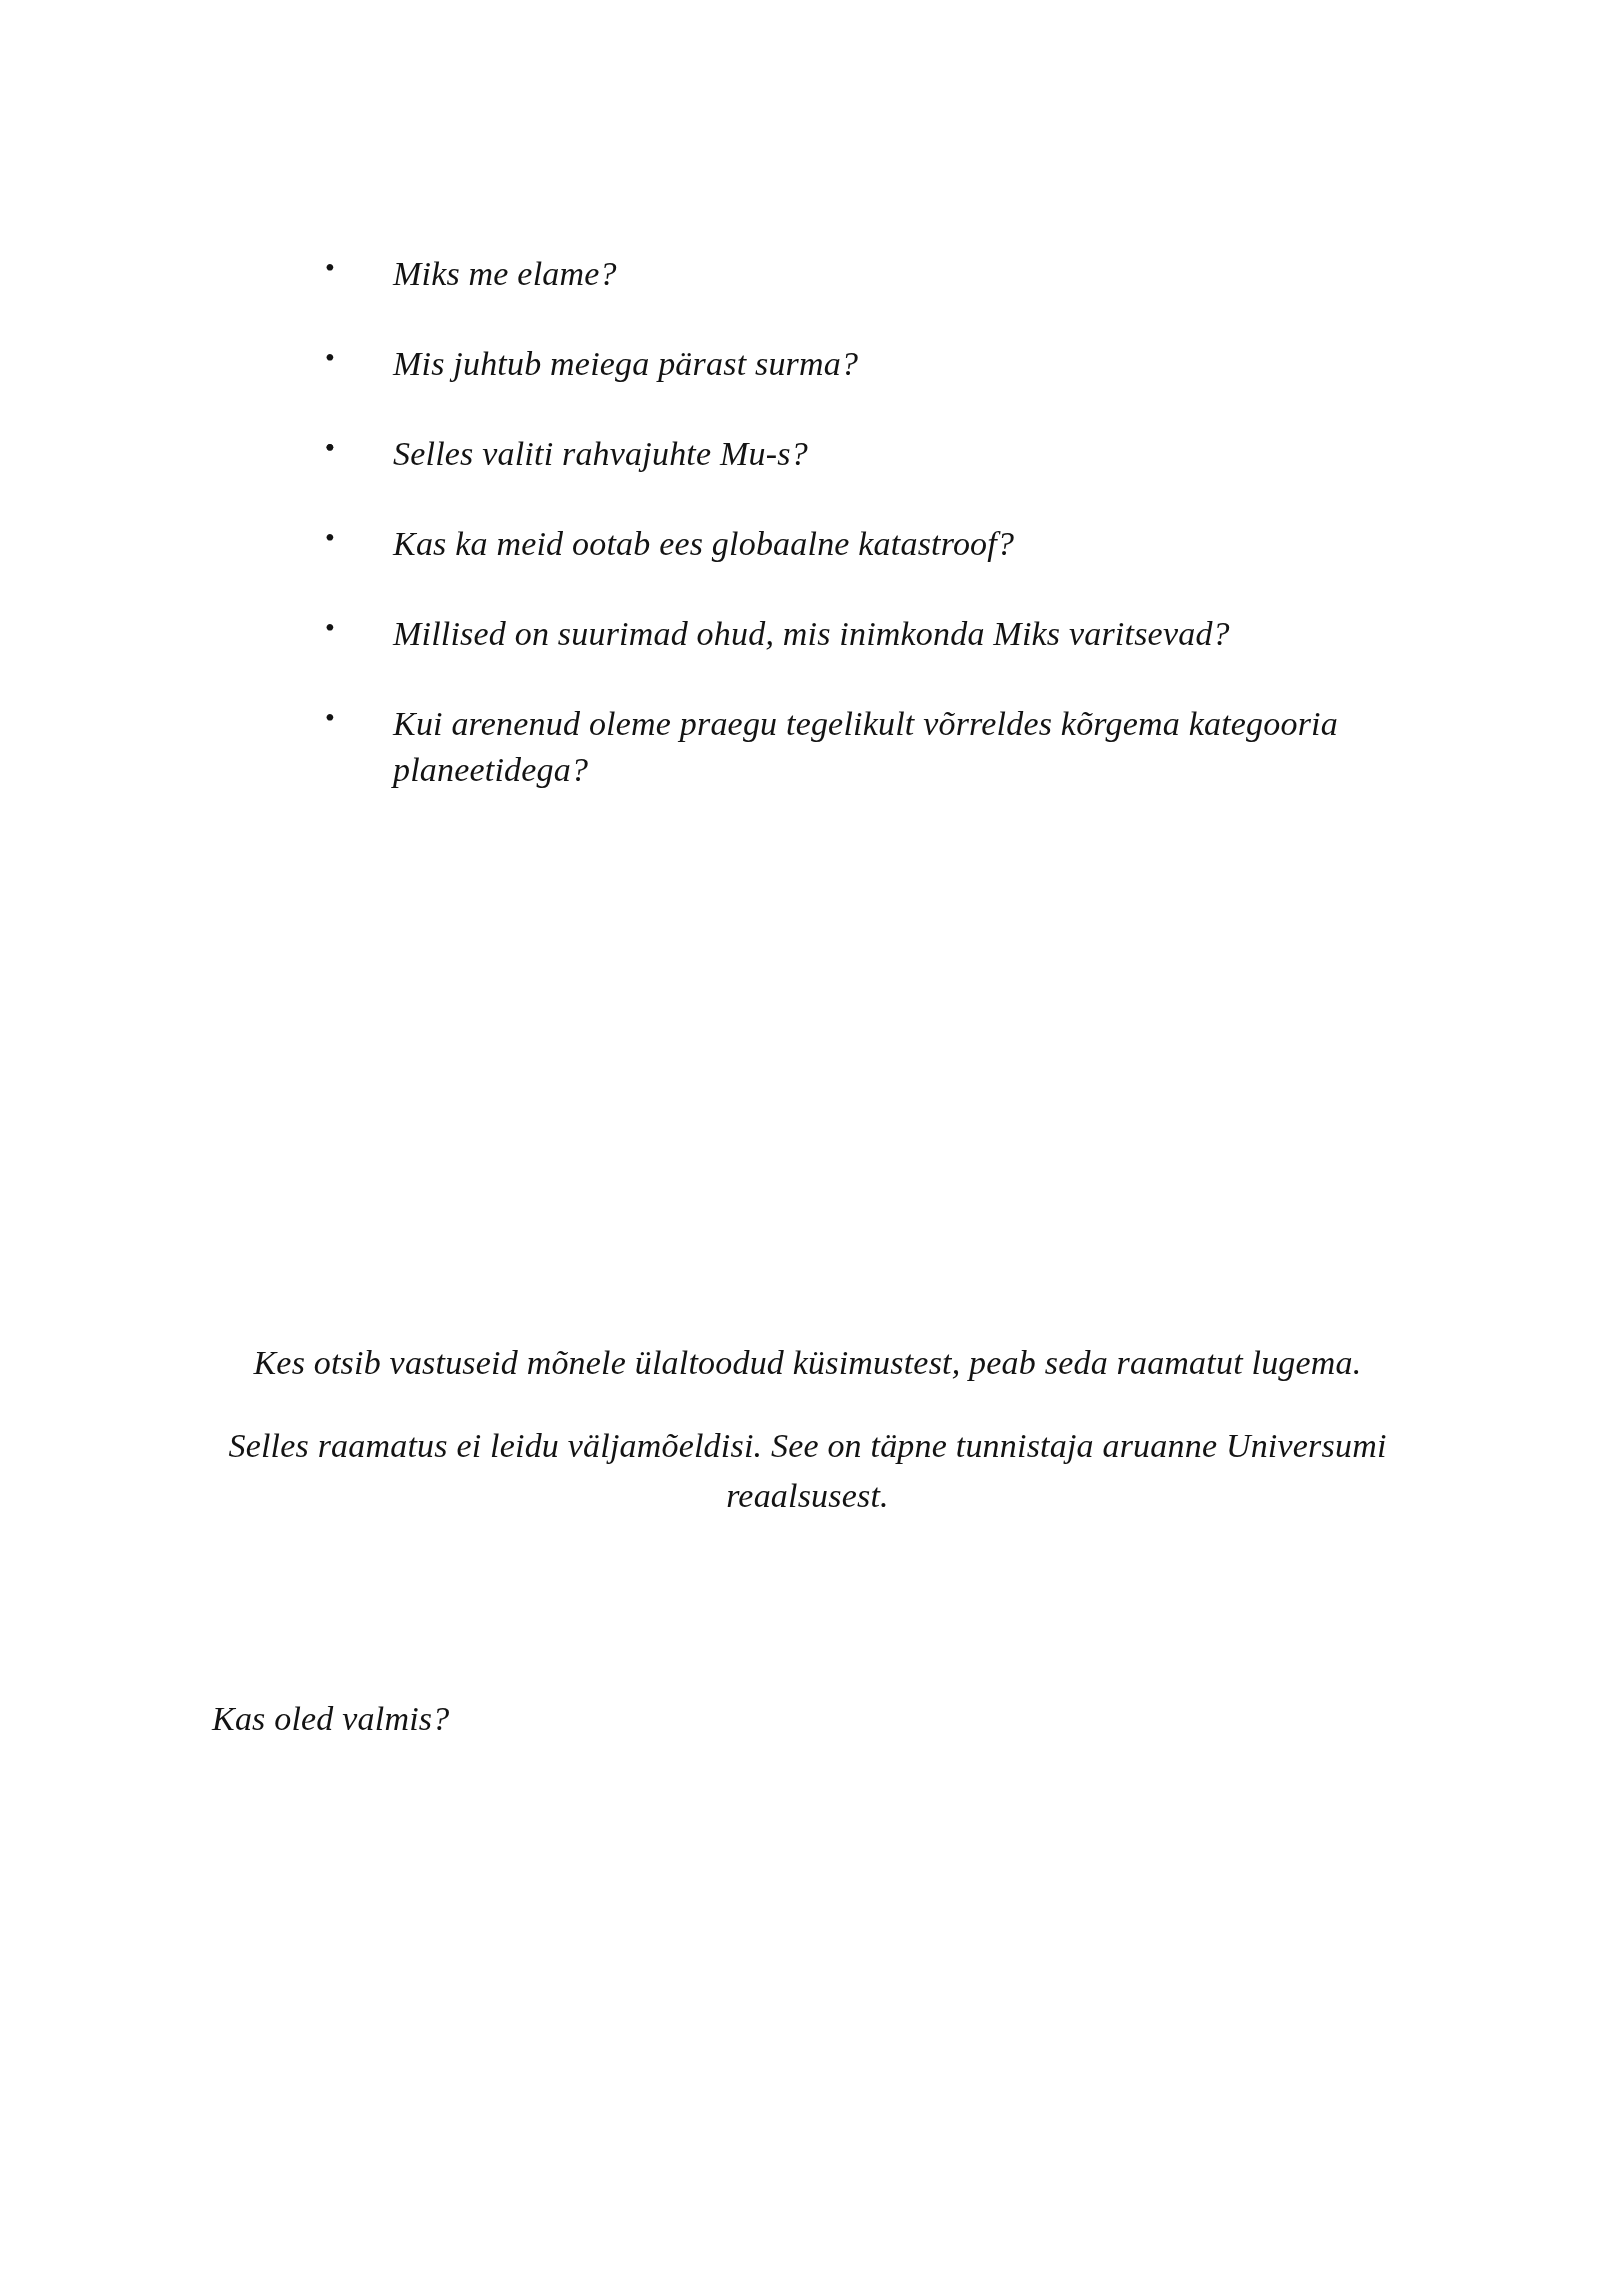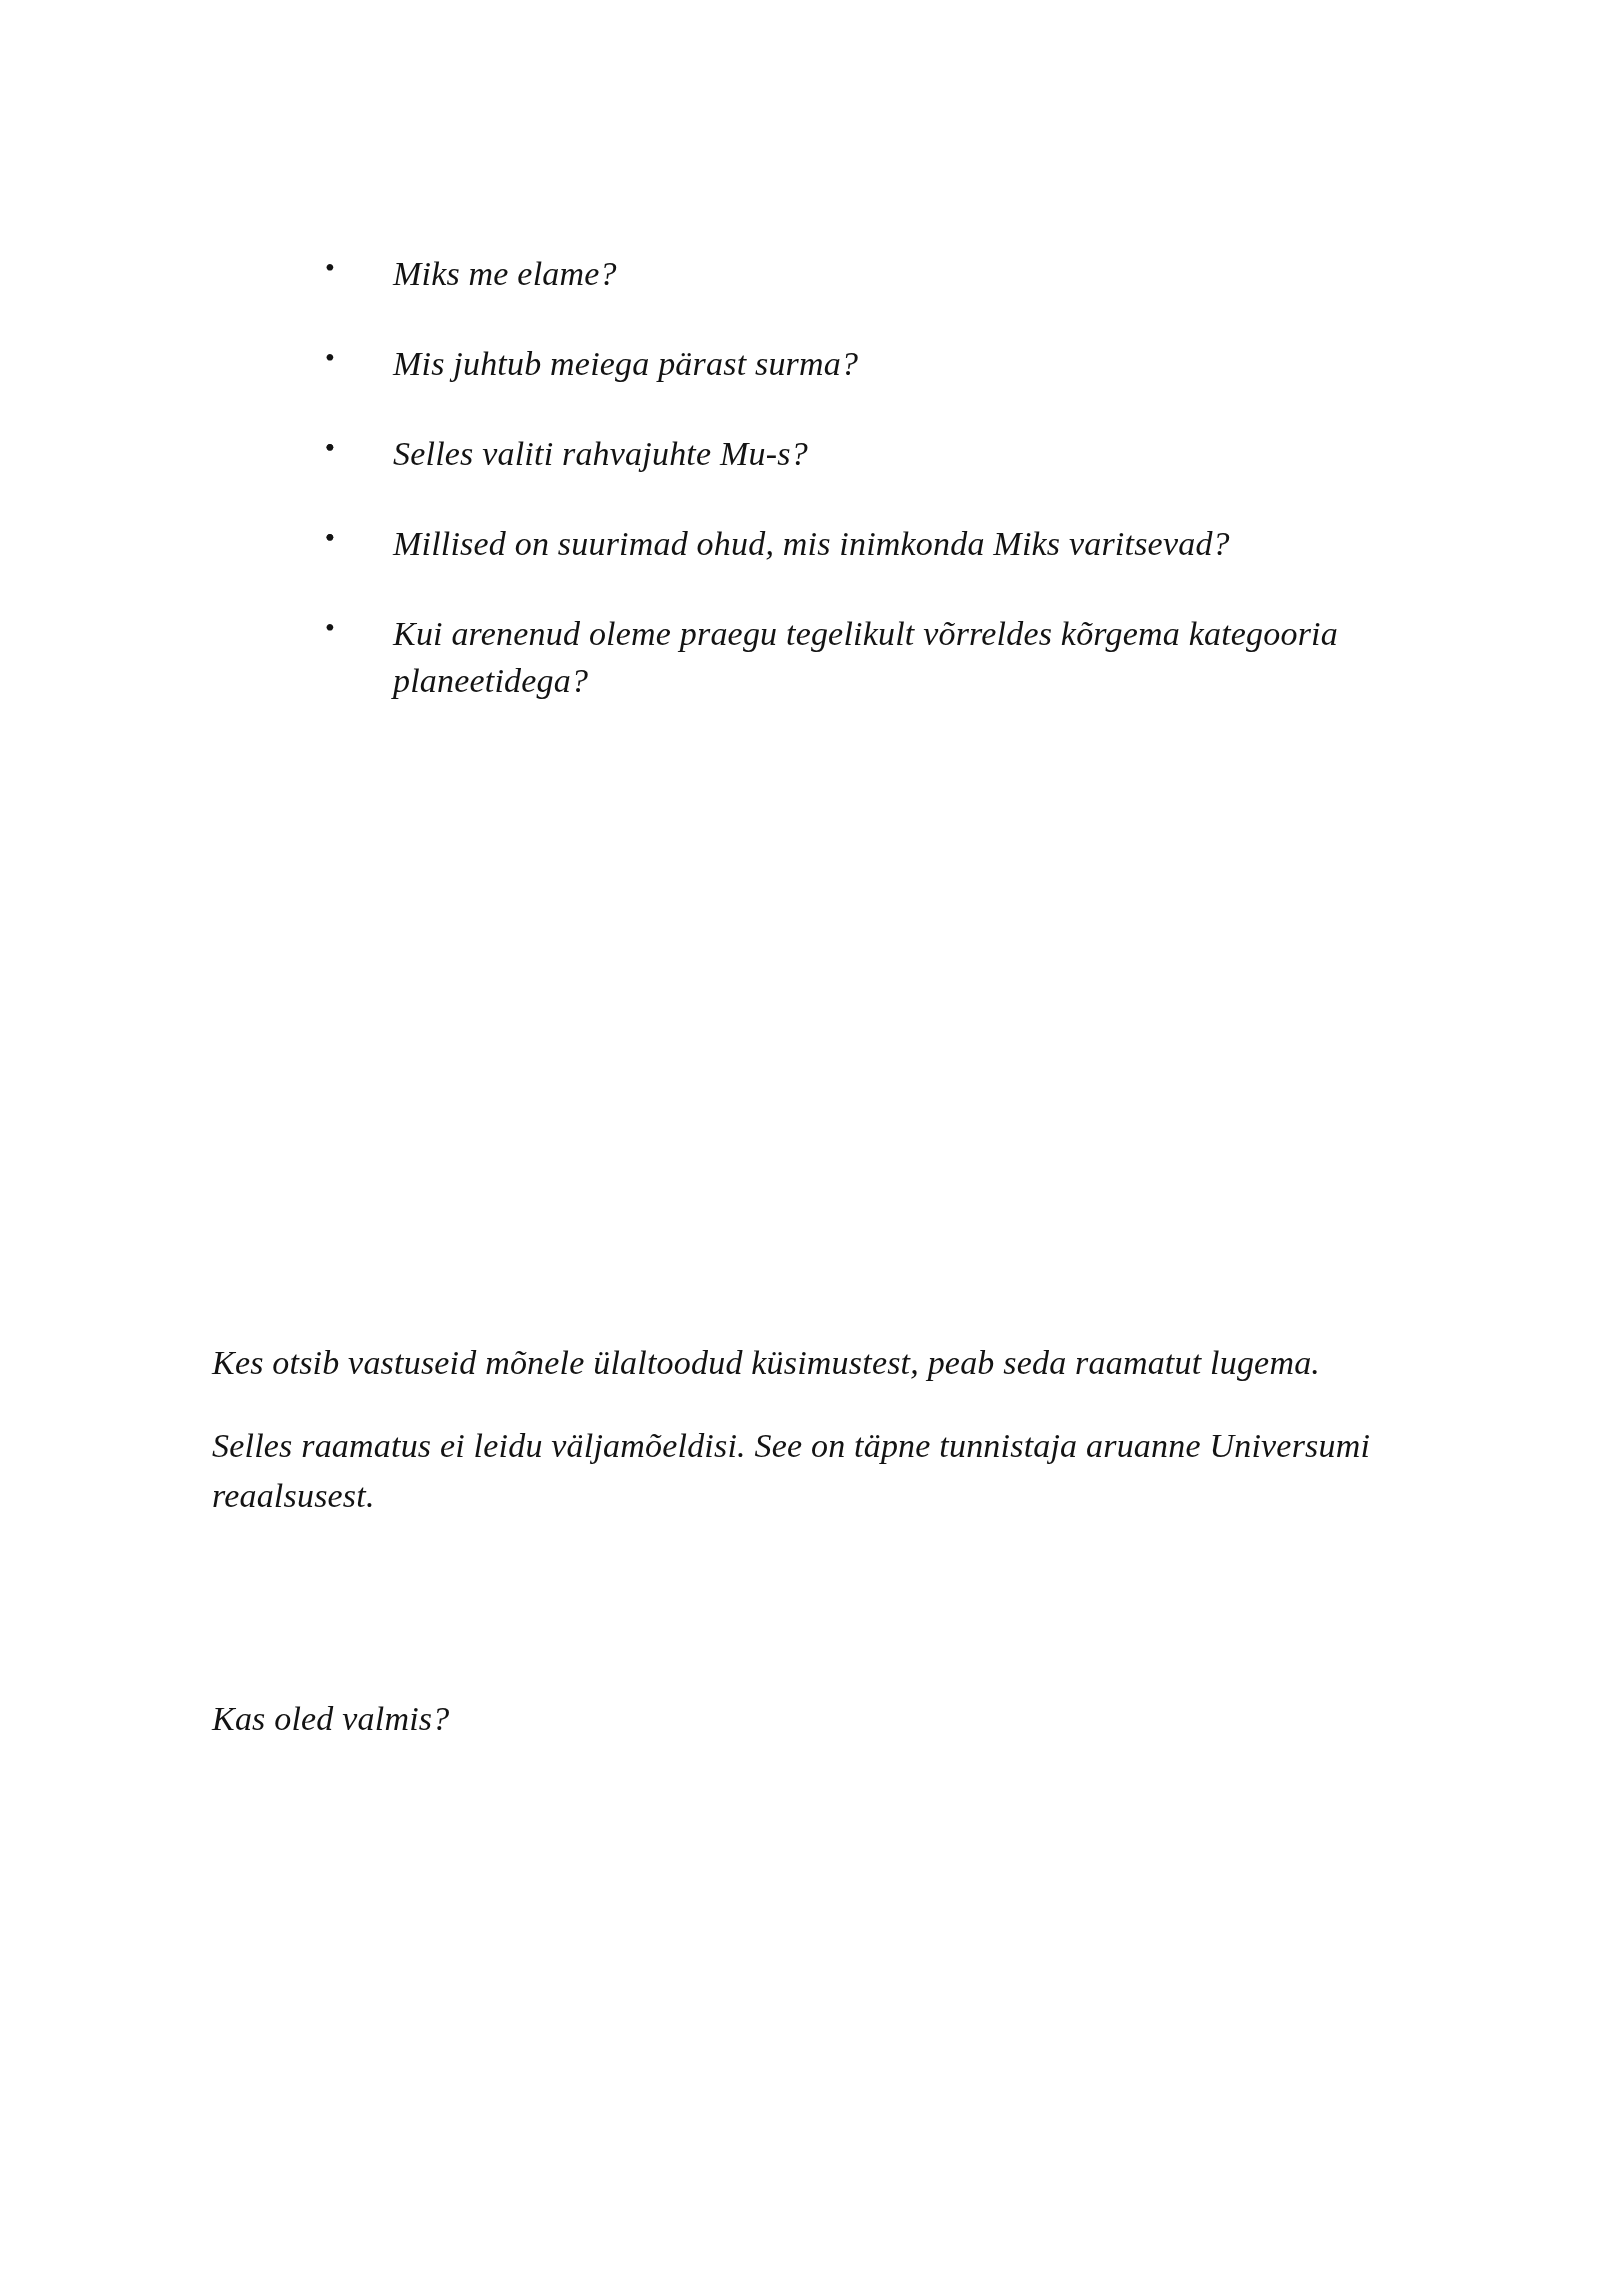--- a/index.html
+++ b/index.html
@@ -56,21 +56,21 @@
     font-style: normal;
     color: #131313;
   }
 
   
   .closing {
     position: absolute;
     left: 212px;
     top: 1338px;
     width: 1191px;
-    text-align: left;
+    text-align: center;
   }
 
   .closing-para {
     font-style: italic;
     font-size: 34px;
     line-height: 1.45;
     letter-spacing: 0.2px;
     color: #131313;
     margin: 0;
   }
@@ -107,20 +107,21 @@
     </li>
     <li class="question-item">
       <span class="bullet">•</span>
     </li>
     <li class="question-item">
       <span class="bullet">•</span>
       <span>Selles valiti rahvajuhte Mu-s?</span>
     </li>
     <li class="question-item">
       <span class="bullet">•</span>
+      <span>Kas ka meid ootab ees globaalne katastroof?</span>
     </li>
     <li class="question-item">
       <span class="bullet">•</span>
       <span>Millised on suurimad ohud, mis inimkonda Miks varitsevad?</span>
     </li>
     <li class="question-item">
       <span class="bullet">•</span>
       <span>Kui arenenud oleme praegu tegelikult võrreldes kõrgema kategooria planeetidega?</span>
     </li>
   </ul>

